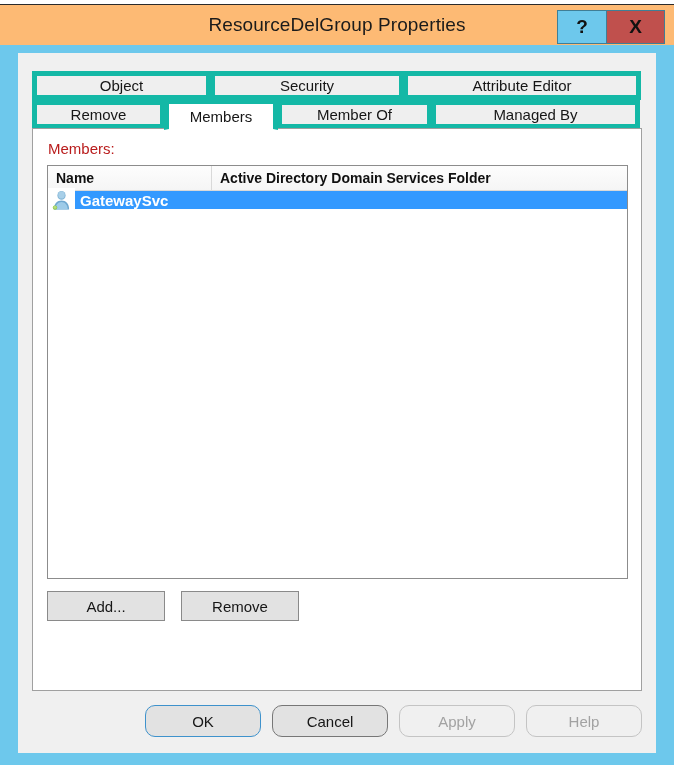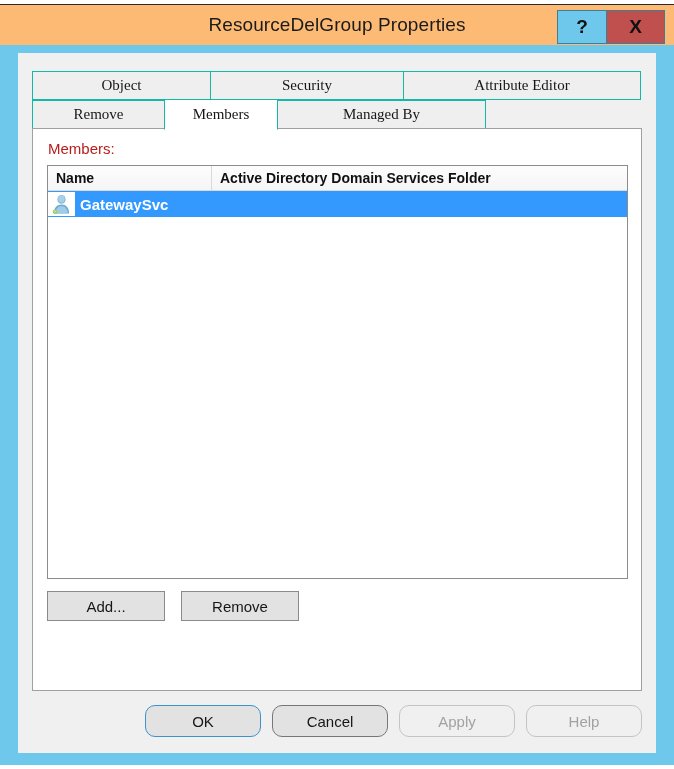--- a/index.html
+++ b/index.html
@@ -95,31 +95,30 @@
     position: absolute;
     left: 0;
     width: 610px;
     height: 29px;
     display: flex;
   }
   .tabrow.top { top: 0; }
   .tabrow.bottom { top: 29px; }
   .tab {
     background: #EFEFEF;
-    border: 1px solid #14b8a6;
+    border: 5px solid #14b8a6;
     box-sizing: border-box;
     display: flex;
     align-items: center;
     justify-content: center;
     font-size: 15px;
     color: #161616;
     cursor: default;
     margin-right: -1px;
     position: relative;
-    font-family: Liberation Serif, serif;
   }
   .tab.active {
     background: #FFFFFF;
     border-bottom: 1px solid #FFFFFF;
     z-index: 5;
     height: 31px;
     margin-top: -1px;
     font-weight: normal;
   }
 
@@ -174,21 +173,21 @@
   }
   .hcell.name { width: 164px; }
   .hcell.folder { flex: 1; border-right: none; }
 
   .list-rows {
     position: relative;
   }
   .list-row {
     display: flex;
     align-items: center;
-    height: 26px;
+    height: 18px;
     cursor: default;
   }
   .list-row.selected {
     background: #3399FF;
     color: #FFFFFF;
   }
   .row-icon {
     width: 27px;
     min-width: 27px;
     height: 24px;
@@ -277,20 +276,21 @@
 
     <div class="tabstrip">
       <div class="tabrow top">
         <div class="tab" style="width:179px;">Object</div>
         <div class="tab" style="width:194px;">Security</div>
         <div class="tab" style="width:238px;">Attribute Editor</div>
       </div>
       <div class="tabrow bottom">
         <div class="tab" style="width:133px;">Remove</div>
         <div class="tab active" style="width:114px;">Members</div>
+        <div class="tab" style="width:155px;">Member Of</div>
         <div class="tab" style="width:209px;">Managed By</div>
       </div>
     </div>
 
     <div class="tabpanel">
 
       <div class="members-label">Members:</div>
 
       <div class="listview">
         <div class="list-header">

